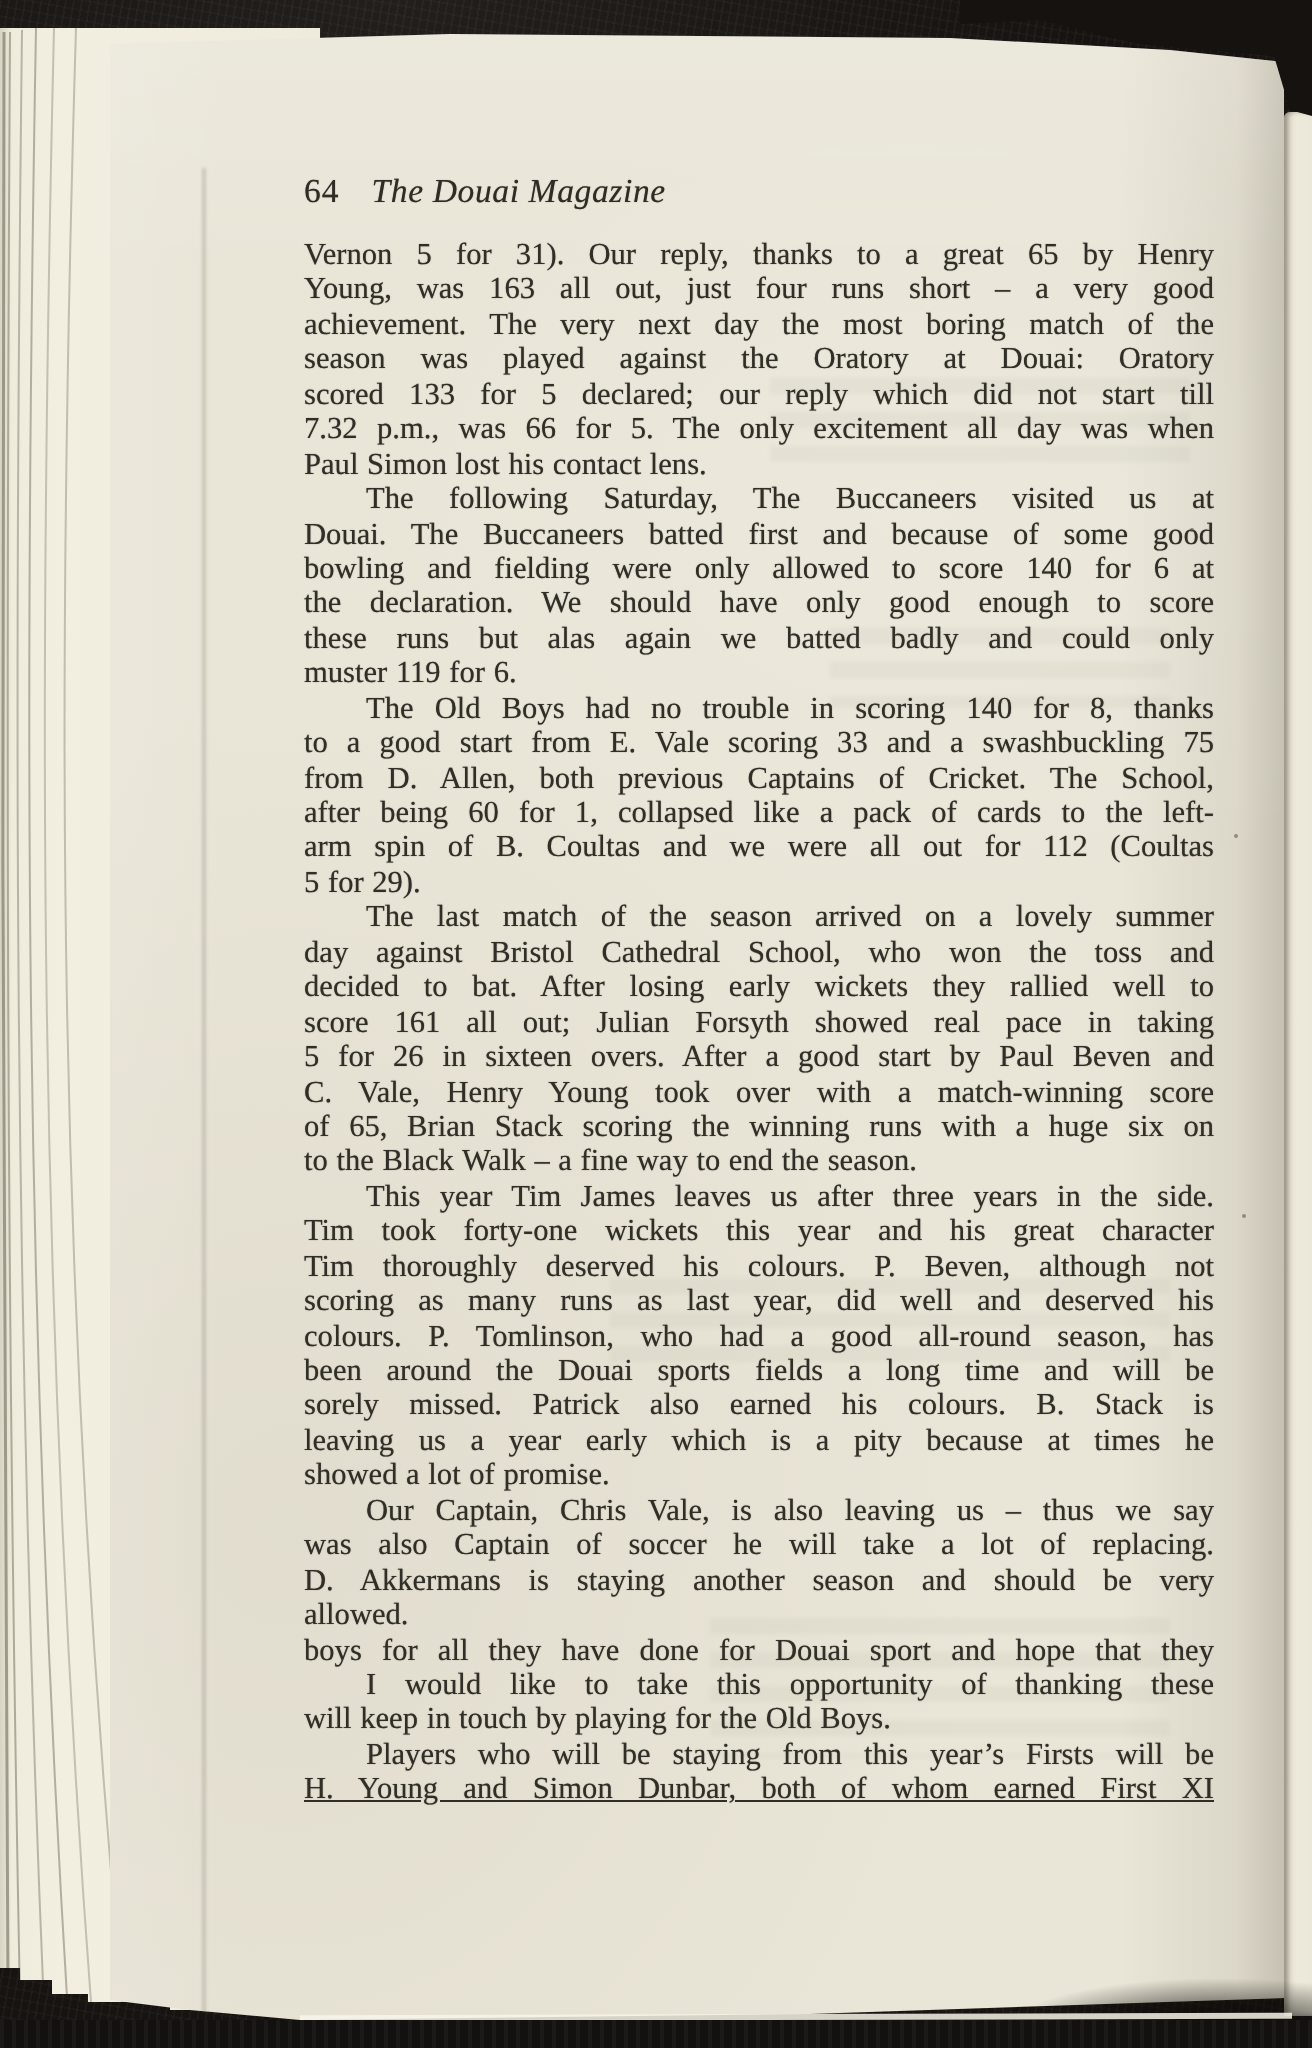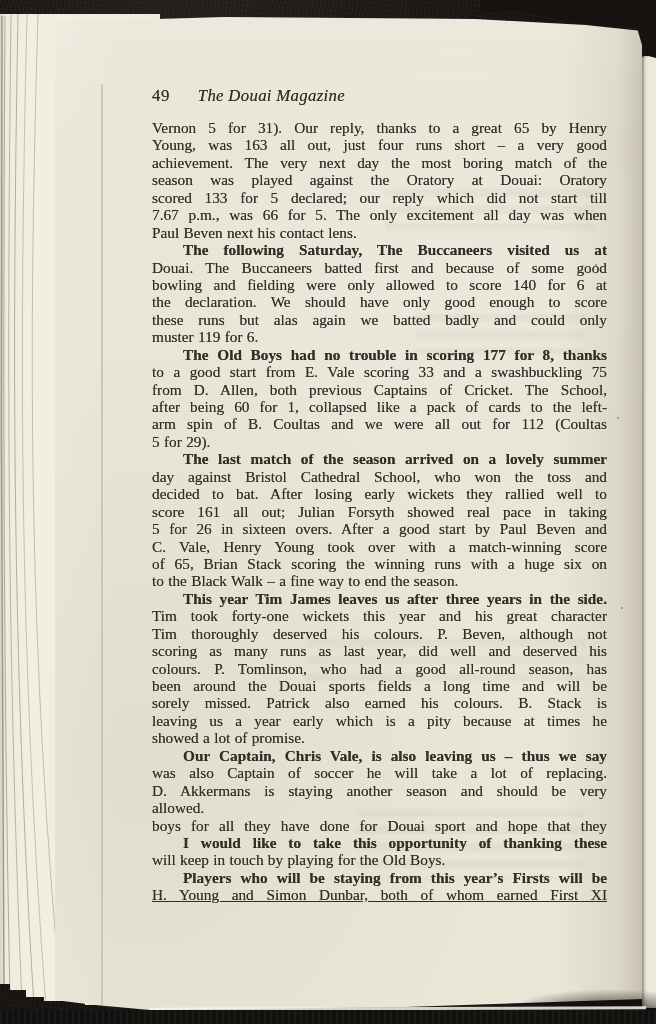--- a/index.html
+++ b/index.html
@@ -31,28 +31,28 @@
       radial-gradient(ellipse 500px 600px at 15% 75%, rgba(160,152,128,0.10), transparent 70%),
       linear-gradient(90deg, rgba(255,255,255,0.10) 0px, transparent 60px),
       linear-gradient(90deg, transparent 86%, rgba(150,143,122,0.16) 96%, rgba(115,108,90,0.30) 100%);
     clip-path:polygon(0px 8px,170px 3px,420px 5px,530px 11px,587px 17px,
       587px 985px,350px 993px,95px 996px,40px 991px,0px 986px);
   }
   .header{position:absolute;left:97px;top:72px;width:455px;height:22px;
     color:#2e2c25;font-size:16.8px;white-space:nowrap;
     text-shadow:0 0 0.5px rgba(46,44,37,0.6);}
   .pg-num{font-style:normal;letter-spacing:0.5px;}
-  .run-title{font-style:italic;margin-left:28px;letter-spacing:0.3px;}
+  .run-title{font-style:italic;margin-left:16px;letter-spacing:0.3px;}
   .body-text{position:absolute;left:97px;top:105px;width:455px;color:#302e27;
     font-size:15.3px;text-shadow:0 0 0.55px rgba(48,46,39,0.65);word-spacing:0.5px;}
   .para{margin:0;}
   .tline{height:17.45px;line-height:17.45px;text-align:justify;text-align-last:justify;white-space:normal;}
   .tline.last{text-align-last:left;}
   .tline.jlast{text-align-last:justify;text-decoration:underline;}
-  .tline.ind{text-indent:31px;font-weight:bold;}
+  .tline.ind{text-indent:31px;}
   
   .ghost{position:absolute;opacity:0.55;filter:blur(1.1px);z-index:0;
     background:repeating-linear-gradient(180deg, rgba(108,122,96,0.10) 0 8px, transparent 8px 17px);}
   .crease-v{position:absolute;left:46px;top:70px;width:1.5px;height:930px;
     background:rgba(138,132,115,0.30);filter:blur(0.7px);}
   .speck{position:absolute;width:2px;height:2px;border-radius:50%;background:rgba(82,77,62,0.55);}
   
   .sliver{position:absolute;left:642px;top:56px;width:14px;height:952px;z-index:2;
     background:linear-gradient(90deg,#d9d4c4 0,#eeeadb 45%,#ece8d9 100%);
     box-shadow:inset 2px 0 2px rgba(80,75,62,0.45);border-radius:3px 0 0 0;}
@@ -85,43 +85,43 @@
   </div>
 
   <div class="page">
     <div class="ghost" style="left:330px;top:175px;width:210px;height:45px;"></div>
     <div class="ghost" style="left:360px;top:300px;width:170px;height:40px;"></div>
     <div class="ghost" style="left:250px;top:625px;width:280px;height:50px;"></div>
     <div class="ghost" style="left:300px;top:795px;width:230px;height:70px;"></div>
     <div class="crease-v"></div>
 
     <div class="header">
-      <span class="pg-num">49</span><span class="run-title">The Douai Magazine</span>
+      <span class="pg-num">64</span><span class="run-title">The Douai Magazine</span>
     </div>
 
     <div class="body-text" id="textBlock">
         <div class="para">
           <div class="tline">Vernon 5 for 31). Our reply, thanks to a great 65 by Henry</div>
           <div class="tline">Young, was 163 all out, just four runs short – a very good</div>
           <div class="tline">achievement. The very next day the most boring match of the</div>
           <div class="tline">season was played against the Oratory at Douai: Oratory</div>
           <div class="tline">scored 133 for 5 declared; our reply which did not start till</div>
-          <div class="tline">7.67 p.m., was 66 for 5. The only excitement all day was when</div>
-          <div class="tline last">Paul Beven next his contact lens.</div>
+          <div class="tline">7.32 p.m., was 66 for 5. The only excitement all day was when</div>
+          <div class="tline last">Paul Simon lost his contact lens.</div>
         </div>
         <div class="para">
           <div class="tline ind">The following Saturday, The Buccaneers visited us at</div>
           <div class="tline">Douai. The Buccaneers batted first and because of some good</div>
           <div class="tline">bowling and fielding were only allowed to score 140 for 6 at</div>
           <div class="tline">the declaration. We should have only good enough to score</div>
           <div class="tline">these runs but alas again we batted badly and could only</div>
           <div class="tline last">muster 119 for 6.</div>
         </div>
         <div class="para">
-          <div class="tline ind">The Old Boys had no trouble in scoring 177 for 8, thanks</div>
+          <div class="tline ind">The Old Boys had no trouble in scoring 140 for 8, thanks</div>
           <div class="tline">to a good start from E. Vale scoring 33 and a swashbuckling 75</div>
           <div class="tline">from D. Allen, both previous Captains of Cricket. The School,</div>
           <div class="tline">after being 60 for 1, collapsed like a pack of cards to the left-</div>
           <div class="tline">arm spin of B. Coultas and we were all out for 112 (Coultas</div>
           <div class="tline last">5 for 29).</div>
         </div>
         <div class="para">
           <div class="tline ind">The last match of the season arrived on a lovely summer</div>
           <div class="tline">day against Bristol Cathedral School, who won the toss and</div>
           <div class="tline">decided to bat. After losing early wickets they rallied well to</div>

